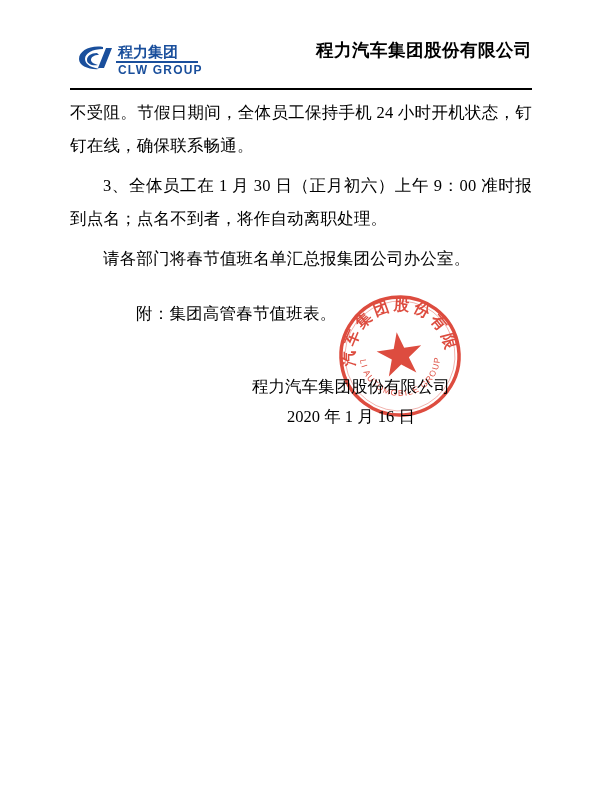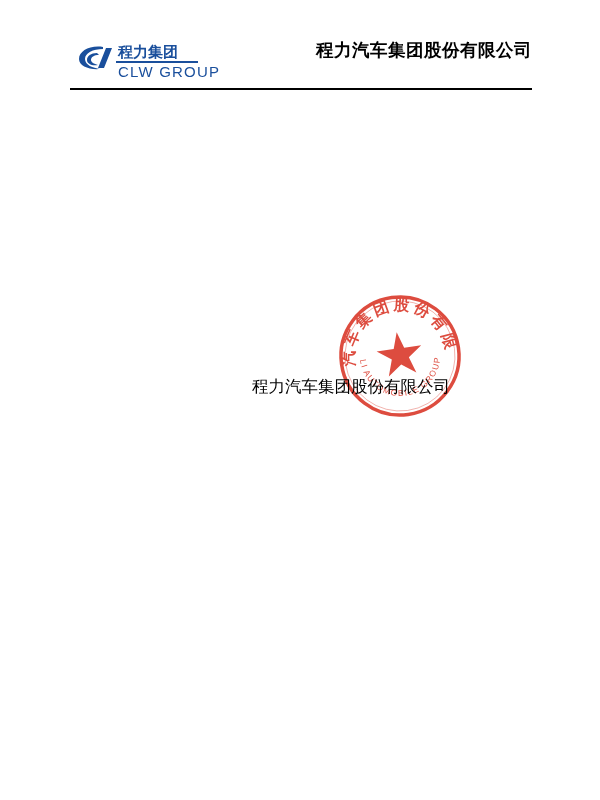--- a/index.html
+++ b/index.html
@@ -59,22 +59,22 @@
     color: #1a4f9c;
     letter-spacing: 0px;
     white-space: nowrap;
   }
 
   .logo-en {
     position: absolute;
     left: 48px;
     top: 21px;
     font-family: "Liberation Sans", "DejaVu Sans", sans-serif;
-    font-size: 15px;
-    font-weight: normal;
+    font-size: 12px;
+    font-weight: bold;
     color: #1a4f9c;
     letter-spacing: 1.2px;
     white-space: nowrap;
   }
 
   .logo-underline {
     position: absolute;
     left: 46px;
     top: 19px;
     width: 82px;
@@ -195,20 +195,29 @@
       <div class="logo-en">CLW GROUP</div>
     </div>
 
     <div class="company-block">
       <div class="company-name">程力汽车集团股份有限公司</div>
     </div>
   </div>
 
   <div class="header-rule"></div>
 
+  <div class="body">
+    <p class="para">不受阻。节假日期间，全体员工保持手机 24 小时开机状态，钉钉在线，确保联系畅通。</p>
+    <div class="gap-small"></div>
+    <p class="para indent">3、全体员工在 1 月 30 日（正月初六）上午 9：00 准时报到点名；点名不到者，将作自动离职处理。</p>
+    <div class="gap-small"></div>
+    <p class="para indent">请各部门将春节值班名单汇总报集团公司办公室。</p>
+    <div class="gap-mid"></div>
+    <p class="para indent2">附：集团高管春节值班表。</p>
+  </div>
 
   <div class="seal">
     <svg width="128" height="128" viewBox="0 0 128 128" xmlns="http://www.w3.org/2000/svg">
       <defs>
         <path id="arcTop" d="M 18,64 A 46,46 0 0 1 110,64"></path>
         <path id="arcBottom" d="M 24,64 A 40,40 0 0 0 104,64"></path>
       </defs>
       <g transform="rotate(-8 64 64)">
         <circle cx="64" cy="64" r="59" fill="none" stroke="#d93425" stroke-width="3.5"></circle>
         <circle cx="64" cy="64" r="55" fill="none" stroke="#d93425" stroke-width="0.8" opacity="0.5"></circle>
@@ -218,15 +227,16 @@
         <text font-family="'Liberation Sans', sans-serif" font-size="8.5" fill="#d93425" letter-spacing="1.2">
           <textPath href="#arcBottom" startOffset="50%" text-anchor="middle">CHENGLI AUTOMOBILE GROUP CO.,LTD</textPath>
         </text>
         <path d="M64 40 L69.3 56.3 L86.5 56.3 L72.6 66.4 L77.9 82.7 L64 72.6 L50.1 82.7 L55.4 66.4 L41.5 56.3 L58.7 56.3 Z" fill="#d93425"></path>
       </g>
     </svg>
   </div>
 
   <div class="signature">
     <div class="sig-line">程力汽车集团股份有限公司</div>
+    <div class="sig-line">2020 年 1 月 16 日</div>
   </div>
 
 </div>
 
 </body></html>

